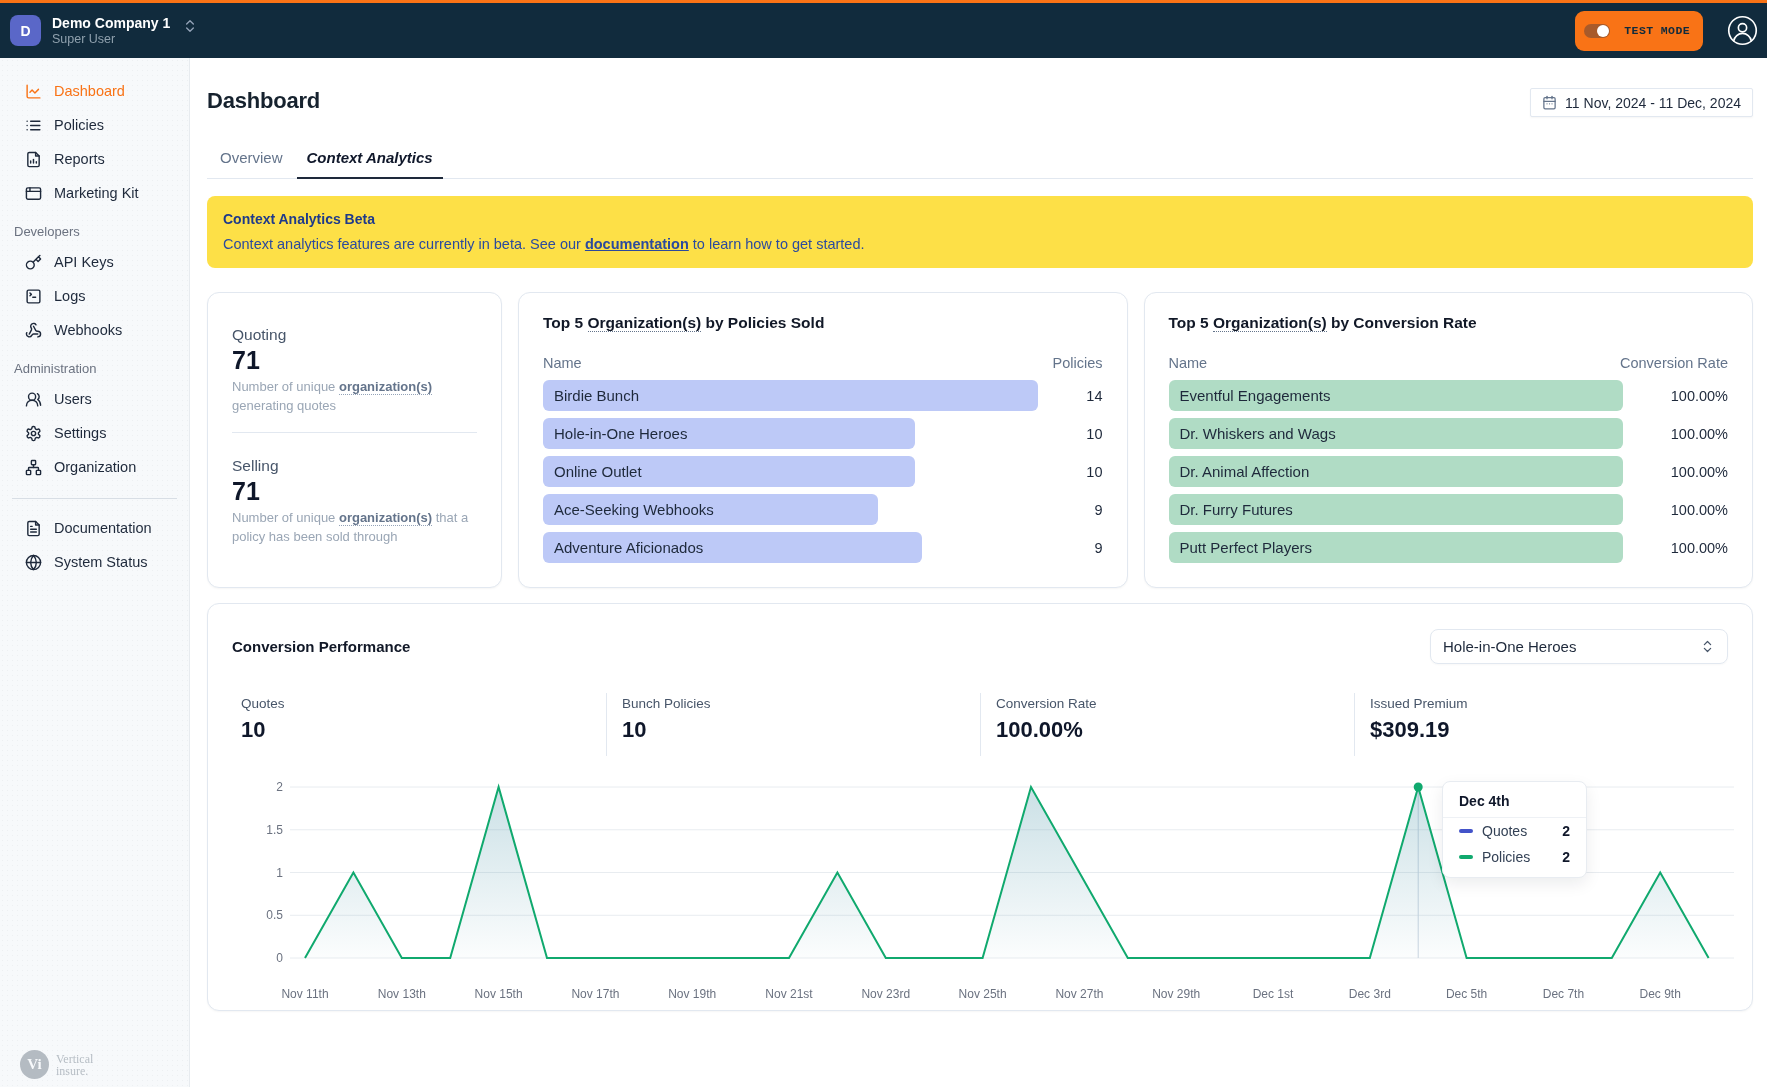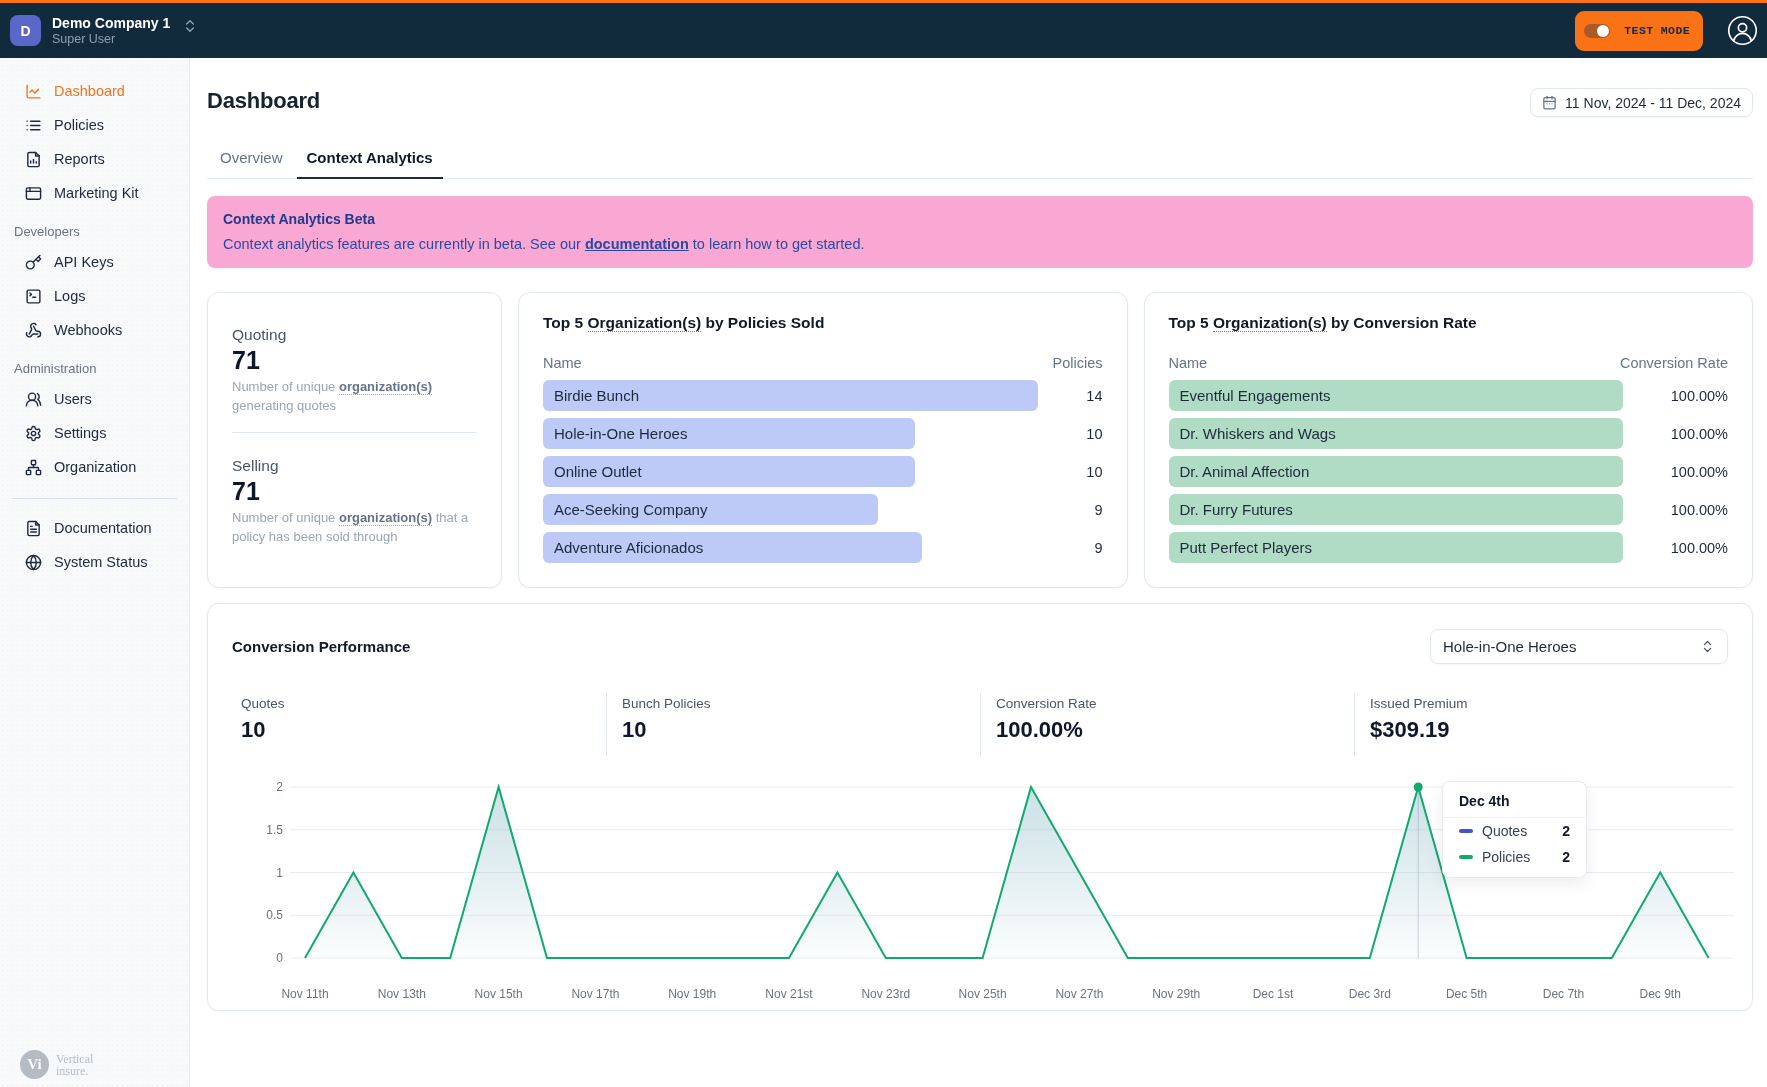--- a/index.html
+++ b/index.html
@@ -35,29 +35,29 @@
 .navdiv { height:1px; background:#d8dee5; margin:14px 12px 12px 12px; }
 .sblogo { position:absolute; left:20px; bottom:8px; display:flex; align-items:center; color:#b7bdc4; }
 .sblogo .circ { width:29px; height:29px; border-radius:50%; background:#b4bbc2; color:#f7f9fb;
   font-family:"Liberation Serif", serif; font-weight:bold; font-size:15px;
   display:flex; align-items:center; justify-content:center; }
 .sblogo .txt { margin-left:7px; font-family:"Liberation Serif", serif; font-size:12px; line-height:12px; color:#b6bdc4;}
 
 .main { flex:1; min-width:0; padding:30px 14px 0 17px; position:relative; }
 .pagehead { display:flex; align-items:flex-start; justify-content:space-between; }
 h1 { font-size:22px; font-weight:bold; color:#16222e; letter-spacing:-0.2px; }
-.datebtn { display:flex; align-items:center; height:29px; border:1px solid #e2e8f0; border-radius:8px;
+.datebtn { display:flex; align-items:center; height:29px; border:1px solid #e2e8f0; border-radius:2px;
   background:#fff; padding:0 11px; font-size:14px; color:#1e293b; box-shadow:0 1px 2px rgba(0,0,0,0.04); }
 .datebtn svg { width:15px; height:15px; margin-right:8px; color:#64748b; }
 
 .tabs { display:flex; margin-top:28px; padding-left:3px; border-bottom:1px solid #e2e8f0; }
 .tab { font-size:15px; line-height:17px; color:#64748b; padding:4px 10px 11px 10px; margin-right:4px; position:relative; }
-.tab.active { color:#0f172a; font-weight:bold; border-bottom:2px solid #1e293b; margin-bottom:-1px; }
-
-.banner { margin-top:17px; background:#f9a8d4; border-radius:8px; padding:15px 16px; }
+.tab.active { color:#0f172a; font-weight:bold; border-bottom:2px solid #1e293b; margin-bottom:-1px;font-style:italic; }
+
+.banner { margin-top:17px; background:#fde047; border-radius:8px; padding:15px 16px; }
 .banner .t { color:#1e3a8a; font-weight:bold; font-size:14px; line-height:17px; }
 .banner .b { color:#2b4a9e; font-size:14.5px; line-height:17px; margin-top:8px; }
 .banner .b b { text-decoration:underline; }
 
 .cards { display:flex; gap:16px; margin-top:24px; }
 .card { background:#fff; border:1px solid #e2e8f0; border-radius:12px; box-shadow:0 1px 2px rgba(0,0,0,0.04); }
 .c1 { flex:0 0 295px; padding:32px 24px 20px 24px; }
 .c1 .lab { color:#475569; font-size:15.5px; line-height:20px; }
 .c1 .num { color:#0f172a; font-size:25px; line-height:30px; font-weight:bold; }
 .c1 .desc { color:#9aa6b5; font-size:13px; line-height:19px; margin-top:2px; }
@@ -241,21 +241,21 @@
           </div>
         <div class="brow">
             <div class="bar blue" style="width:372px">Hole-in-One Heroes</div>
             <div class="bval">10</div>
           </div>
         <div class="brow">
             <div class="bar blue" style="width:372px">Online Outlet</div>
             <div class="bval">10</div>
           </div>
         <div class="brow">
-            <div class="bar blue" style="width:335px">Ace-Seeking Company</div>
+            <div class="bar blue" style="width:335px">Ace-Seeking Webhooks</div>
             <div class="bval">9</div>
           </div>
         <div class="brow">
             <div class="bar blue" style="width:379px">Adventure Aficionados</div>
             <div class="bval">9</div>
           </div>
       </div>
       <div class="card c2">
         <div class="ctitle">Top 5 <span>Organization(s)</span> by Conversion Rate</div>
         <div class="thead">

